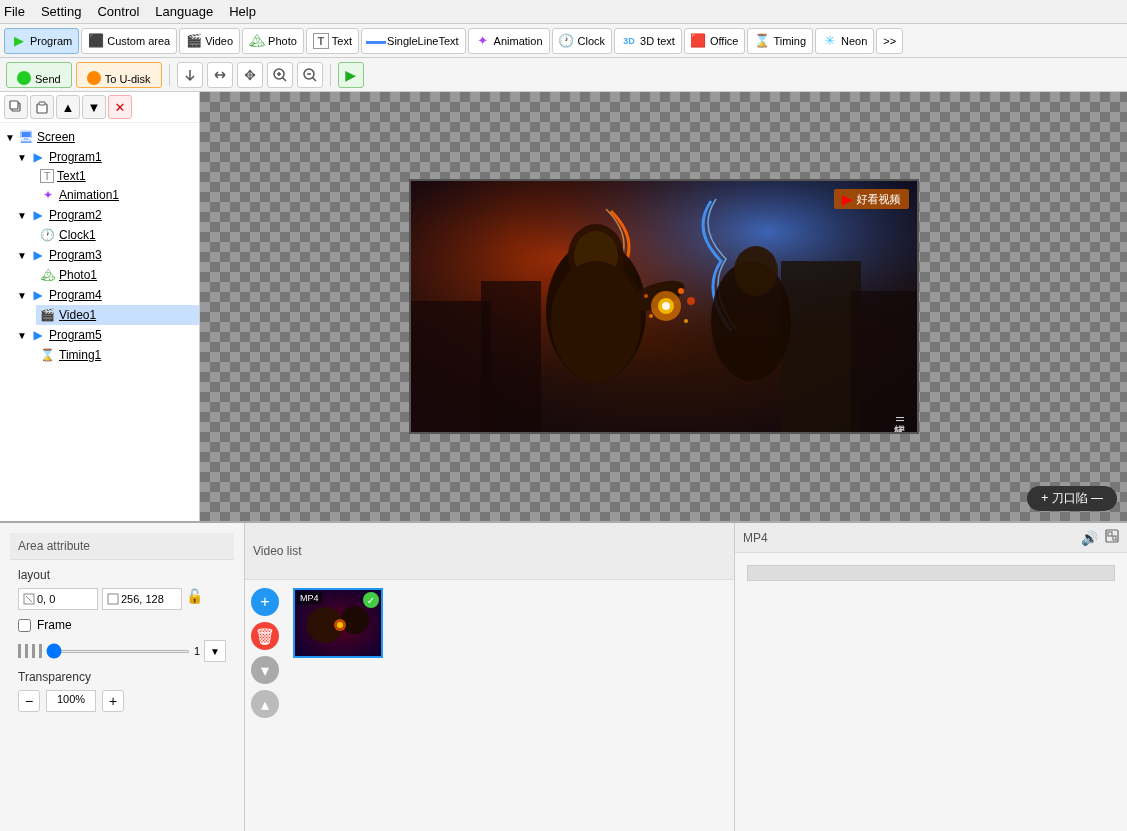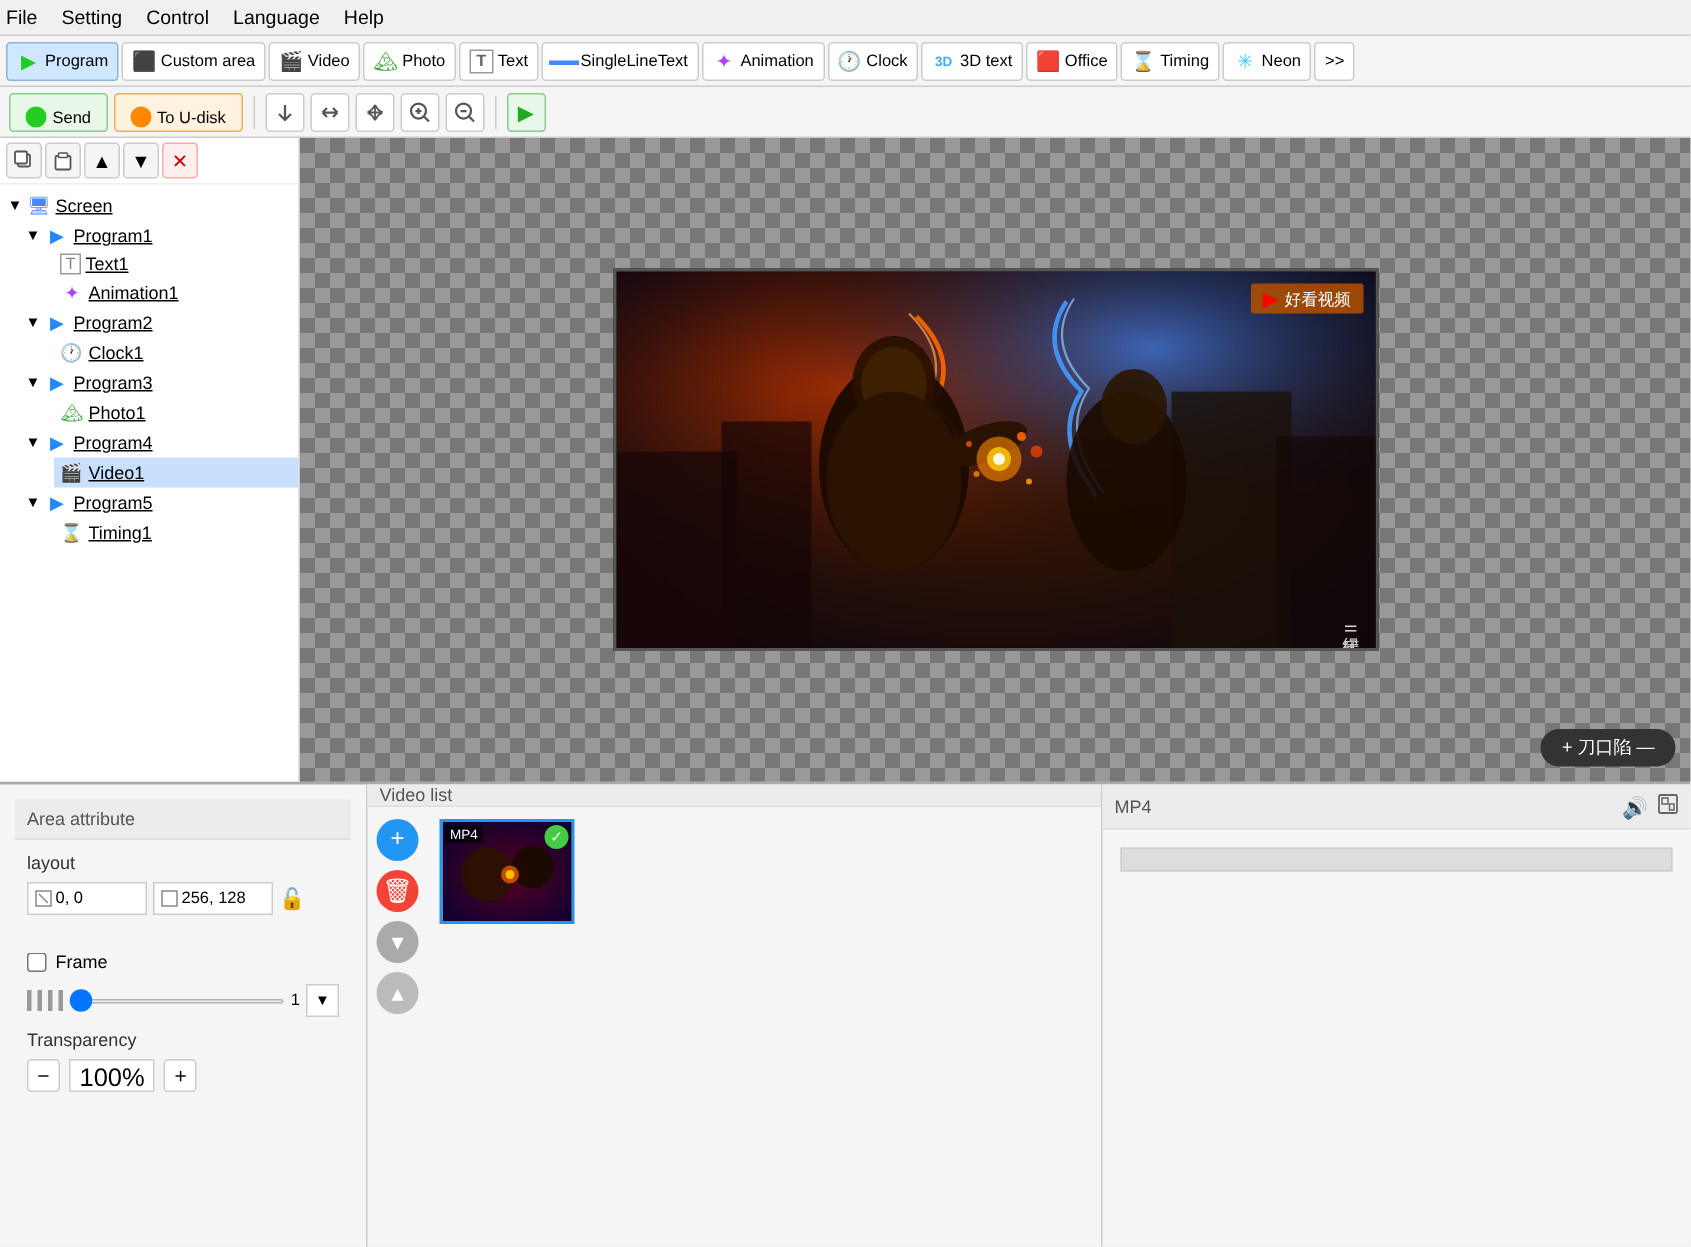--- a/index.html
+++ b/index.html
@@ -53,36 +53,36 @@
     .bottom-panel { display: flex; height: 349px; border-top: 2px solid #aaa; background: #f5f5f5; }
     .bp-left { width: 245px; border-right: 1px solid #ccc; padding: 10px; }
     .bp-center { width: 490px; border-right: 1px solid #ccc; padding: 0; }
     .bp-right { flex: 1; padding: 0; }
 
     .panel-title { font-size: 12px; color: #555; padding: 6px 8px; border-bottom: 1px solid #ddd; background: #ececec; }
 
     
     .layout-section { padding: 8px; }
     .layout-label { font-size: 12px; color: #333; margin-bottom: 6px; }
-    .layout-inputs { display: flex; align-items: center; gap: 4px; margin-bottom: 24px; }
+    .layout-inputs { display: flex; gap: 4px; margin-bottom: 8px; }
     .coord-box { display: flex; align-items: center; gap: 2px; border: 1px solid #ccc; background: #fff; padding: 2px 4px; height: 22px; font-size: 11px; width: 80px; }
     .coord-box input { border: none; outline: none; font-size: 11px; width: 50px; }
     .lock-icon { font-size: 14px; color: #888; cursor: pointer; }
     .frame-row { display: flex; align-items: center; gap: 6px; margin-bottom: 8px; }
     .frame-dropdown { border: 1px solid #ccc; background: #fff; width: 22px; height: 22px; display: flex; align-items: center; justify-content: center; cursor: pointer; font-size: 10px; }
     .transparency-row { display: flex; align-items: center; gap: 6px; }
     .trans-minus { width: 22px; height: 22px; border: 1px solid #ccc; background: #fff; display: flex; align-items: center; justify-content: center; cursor: pointer; font-size: 14px; border-radius: 3px; }
-    .trans-value { border: 1px solid #ccc; background: #fff; padding: 2px 6px; height: 22px; font-size: 17px; min-width: 50px; text-align: center; }
+    .trans-value { border: 1px solid #ccc; background: #fff; padding: 2px 6px; height: 22px; font-size: 11px; min-width: 50px; text-align: center; }
     .trans-plus { width: 22px; height: 22px; border: 1px solid #ccc; background: #fff; display: flex; align-items: center; justify-content: center; cursor: pointer; font-size: 14px; border-radius: 3px; }
     .slider-row { display: flex; align-items: center; gap: 4px; margin-bottom: 4px; }
     .slider-line { width: 3px; height: 14px; background: #999; }
     .slider-input { flex: 1; height: 3px; background: #ccc; border-radius: 2px; }
 
     
-    .video-list-header { display: flex; align-items: center; padding: 0 8px; border-bottom: 1px solid #ddd; background: #ececec; }
+    .video-list-header { display: flex; align-items: center; padding: 21px 8px; border-bottom: 1px solid #ddd; background: #ececec; }
     .video-list-title { font-size: 12px; color: #555; flex: 1; }
     .video-list-actions { display: flex; flex-direction: column; gap: 6px; align-items: center; padding: 8px 6px; }
     .vl-btn { width: 28px; height: 28px; border-radius: 50%; border: none; cursor: pointer; display: flex; align-items: center; justify-content: center; font-size: 16px; }
     .vl-btn.blue { background: #2196F3; color: #fff; }
     .vl-btn.red { background: #f44336; color: #fff; }
     .vl-btn.gray { background: #aaa; color: #fff; }
     .vl-btn.gray2 { background: #bbb; color: #fff; }
     .video-thumb { width: 90px; height: 70px; border: 2px solid #2196F3; position: relative; cursor: pointer; overflow: hidden; }
     .video-thumb-content { width: 100%; height: 100%; background: linear-gradient(135deg, #2a0050 0%, #500020 50%, #003050 100%); }
     .video-thumb-label { position: absolute; top: 2px; left: 2px; background: rgba(0,0,0,0.6); color: #fff; font-size: 9px; padding: 1px 3px; }

